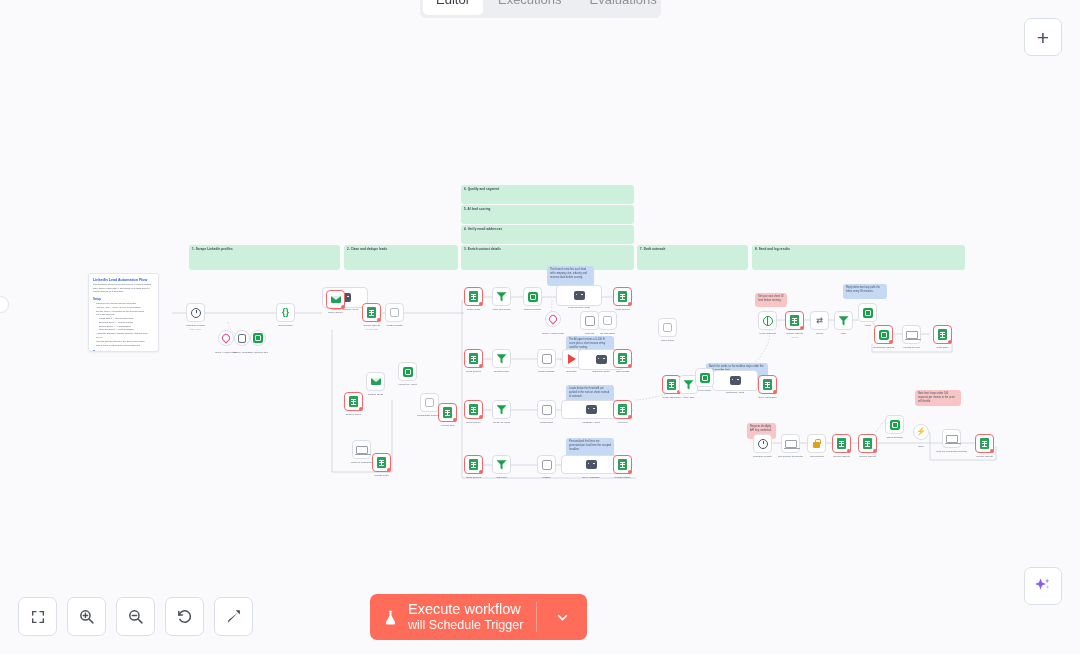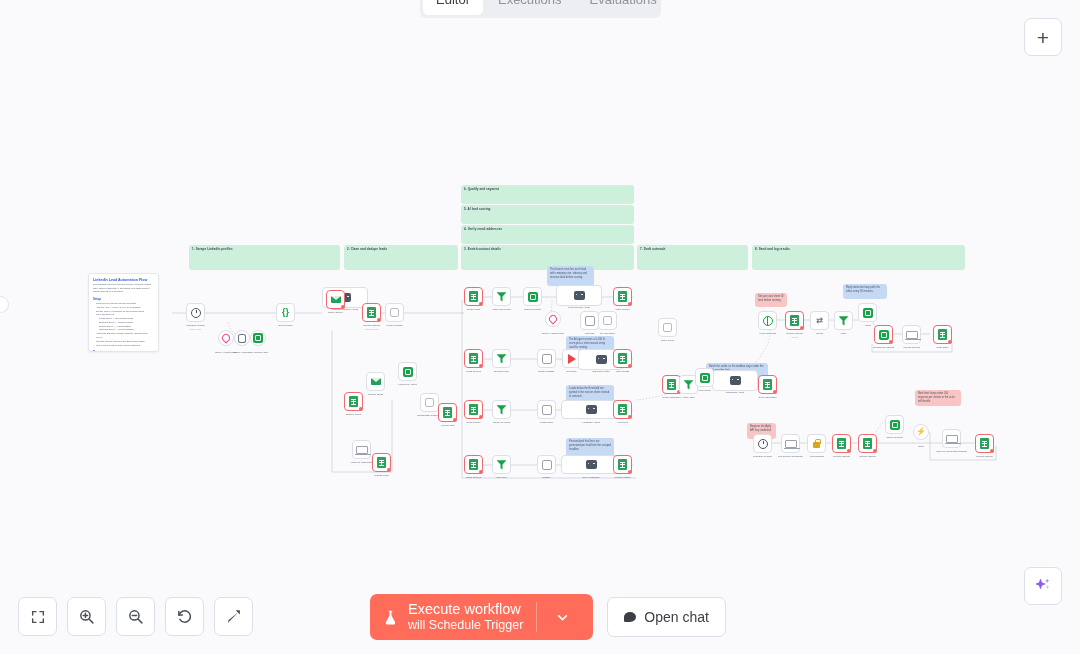--- a/index.html
+++ b/index.html
@@ -146,21 +146,21 @@
     display: flex; align-items: center; justify-content: center;
     cursor: pointer; color: #4b4f58;
   }
   #bottom-center {
     position: absolute; left: 370px; bottom: 14px;
     display: flex; align-items: center; gap: 14px;
   }
   #execute-btn {
     display: flex; align-items: center; gap: 9px;
     background: #ff6d5a; border-radius: 7px;
-    padding: 7px 24px 7px 12px; cursor: pointer; color: #fff;
+    padding: 7px 18px 7px 12px; cursor: pointer; color: #fff;
   }
   #execute-btn .lines { display: flex; flex-direction: column; line-height: 1.18; }
   #execute-btn .l1 { font-size: 14.5px; }
   #execute-btn .l2 { font-size: 12.5px; opacity: .95; }
   #execute-btn .chev { margin-left: 10px; font-size: 12px; opacity:.95; }
   #exec-divider { width:1px; height:30px; background: rgba(255,255,255,.35); margin-left:4px; }
   #chat-btn {
     display: flex; align-items: center; gap: 8px;
     background: #fff; border: 1px solid #dbdfe7; border-radius: 7px;
     padding: 11px 16px; font-size: 14px; color: #3b3f46; cursor: pointer;
@@ -741,19 +741,15 @@
       <div class="lines">
         <div class="l1">Execute workflow</div>
         <div class="l2">will Schedule Trigger</div>
       </div>
       <div id="exec-divider"></div>
       <svg class="chev" width="13" height="13" viewBox="0 0 24 24" fill="none" stroke="#fff" stroke-width="3" stroke-linecap="round">
         <path d="M5 9l7 7 7-7"></path>
       </svg>
     </div>
 
-    <div id="chat-btn">
-      <span class="bubble"></span>
-      <span>Open chat</span>
-    </div>
   </div>
 
 </div>
 
 </body></html>

